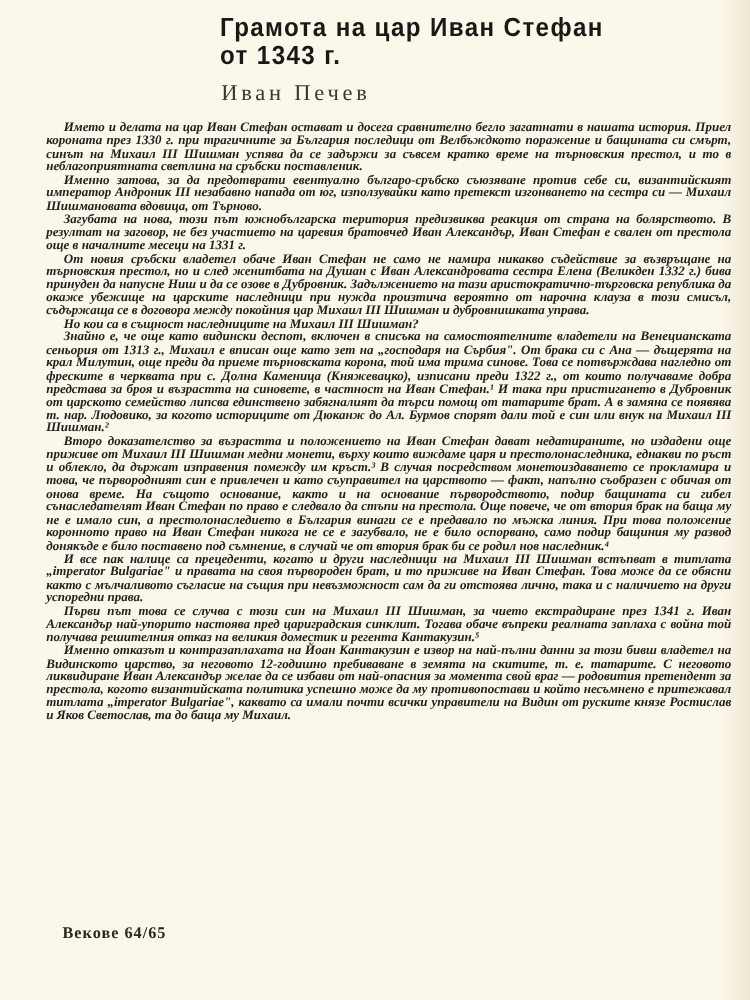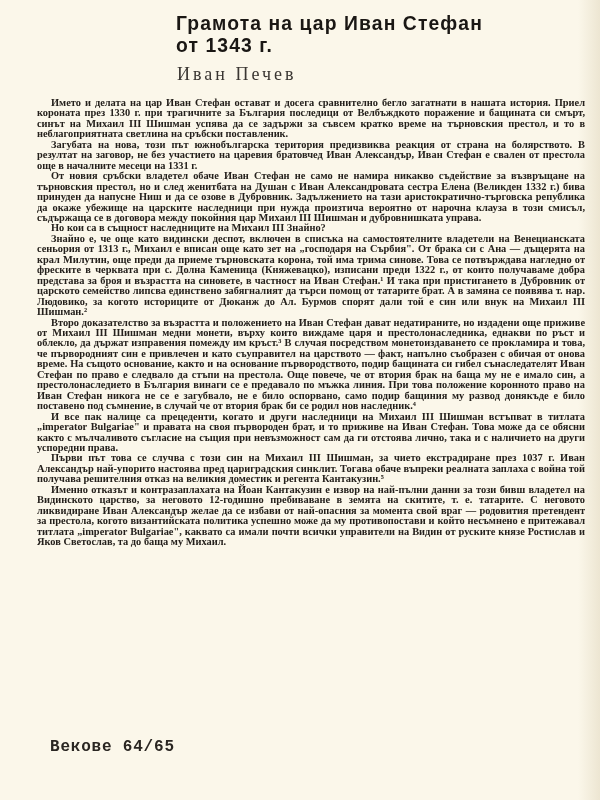--- a/index.html
+++ b/index.html
@@ -24,43 +24,44 @@
   .title div { white-space: nowrap; }
   .author {
     position: absolute; left: 177px; top: 64px;
     font-size: 18px; letter-spacing: 3px; color: #3a3632;
   }
   .body-text {
     position: absolute; left: 37px; top: 98px; width: 548px;
     font-size: 10.4px; line-height: 10.45px; font-weight: bold;
     text-align: justify; color: #24201c;
   }
-  .body-text p { margin: 0; text-indent: 14px; }
+  .body-text p { margin: 0; text-indent: 14px; font-style: italic; }
   .footer {
     position: absolute; left: 50px; top: 738px;
-    font-size: 16px; font-weight: bold; letter-spacing: 0.8px; color: #2a2622; font-family: Liberation Mono, monospace;
+    font-size: 13px; font-weight: bold; letter-spacing: 0.8px; color: #2a2622;
   }
 </style>
 </head>
 <body>
 
 <div class="page-shade"></div>
 
 <div class="title">
   <div>Грамота на цар Иван Стефан</div>
   <div>от 1343 г.</div>
 </div>
 
 <div class="author">Иван Печев</div>
 
 <div class="body-text">
   <p>Името и делата на цар Иван Стефан остават и досега сравнително бегло загатнати в нашата история. Приел короната през 1330 г. при трагичните за България последици от Велбъждкото поражение и бащината си смърт, синът на Михаил III Шишман успява да се задържи за съвсем кратко време на търновския престол, и то в неблагоприятната светлина на сръбски поставленик.</p>
+  <p>Именно затова, за да предотврати евентуално българо-сръбско съюзяване против себе си, византийският император Андроник III незабавно напада от юг, използувайки като претекст изгонването на сестра си — Михаил Шишмановата вдовица, от Търново.</p>
   <p>Загубата на нова, този път южнобългарска територия предизвиква реакция от страна на болярството. В резултат на заговор, не без участието на царевия братовчед Иван Александър, Иван Стефан е свален от престола още в началните месеци на 1331 г.</p>
   <p>От новия сръбски владетел обаче Иван Стефан не само не намира никакво съдействие за възвръщане на търновския престол, но и след женитбата на Душан с Иван Александровата сестра Елена (Великден 1332 г.) бива принуден да напусне Ниш и да се озове в Дубровник. Задължението на тази аристократично-търговска република да окаже убежище на царските наследници при нужда произтича вероятно от нарочна клауза в този смисъл, съдържаща се в договора между покойния цар Михаил III Шишман и дубровнишката управа.</p>
-  <p>Но кои са в същност наследниците на Михаил III Знайно?</p>
+  <p>Но кои са в същност наследниците на Михаил III Шишман?</p>
   <p>Знайно е, че още като видински деспот, включен в списъка на самостоятелните владетели на Венецианската сеньория от 1313 г., Михаил е вписан още като зет на „господаря на Сърбия". От брака си с Ана — дъщерята на крал Милутин, още преди да приеме търновската корона, той има трима синове. Това се потвърждава нагледно от фреските в черквата при с. Долна Каменица (Княжевацко), изписани преди 1322 г., от които получаваме добра представа за броя и възрастта на синовете, в частност на Иван Стефан.¹ И така при пристигането в Дубровник от царското семейство липсва единствено забягналият да търси помощ от татарите брат. А в замяна се появява т. нар. Людовико, за когото историците от Дюканж до Ал. Бурмов спорят дали той е син или внук на Михаил III Шишман.²</p>
   <p>Второ доказателство за възрастта и положението на Иван Стефан дават недатираните, но издадени още приживе от Михаил III Шишман медни монети, върху които виждаме царя и престолонаследника, еднакви по ръст и облекло, да държат изправения помежду им кръст.³ В случая посредством монетоиздаването се прокламира и това, че първородният син е привлечен и като съуправител на царството — факт, напълно съобразен с обичая от онова време. На същото основание, както и на основание първородството, подир бащината си гибел сънаследателят Иван Стефан по право е следвало да стъпи на престола. Още повече, че от втория брак на баща му не е имало син, а престолонаследието в България винаги се е предавало по мъжка линия. При това положение коронното право на Иван Стефан никога не се е загубвало, не е било оспорвано, само подир бащиния му развод донякъде е било поставено под съмнение, в случай че от втория брак би се родил нов наследник.⁴</p>
   <p>И все пак налице са прецеденти, когато и други наследници на Михаил III Шишман встъпват в титлата „imperator Bulgariae" и правата на своя първороден брат, и то приживе на Иван Стефан. Това може да се обясни както с мълчаливото съгласие на същия при невъзможност сам да ги отстоява лично, така и с наличието на други успоредни права.</p>
-  <p>Първи път това се случва с този син на Михаил III Шишман, за чието екстрадиране през 1037 г. Иван Александър най-упорито настоява пред цариградския синклит. Тогава обаче въпреки реалната заплаха с война той получава решителния отказ на великия доместик и регента Кантакузин.⁵</p>
+  <p>Първи път това се случва с този син на Михаил III Шишман, за чието екстрадиране през 1341 г. Иван Александър най-упорито настоява пред цариградския синклит. Тогава обаче въпреки реалната заплаха с война той получава решителния отказ на великия доместик и регента Кантакузин.⁵</p>
   <p>Именно отказът и контразаплахата на Йоан Кантакузин е извор на най-пълни данни за този бивш владетел на Видинското царство, за неговото 12-годишно пребиваване в земята на скитите, т. е. татарите. С неговото ликвидиране Иван Александър желае да се избави от най-опасния за момента свой враг — родовития претендент за престола, когото византийската политика успешно може да му противопостави и който несъмнено е притежавал титлата „imperator Bulgariae", каквато са имали почти всички управители на Видин от руските князе Ростислав и Яков Светослав, та до баща му Михаил.</p>
 </div>
 
 <div class="footer">Векове 64/65</div>
 
 </body></html>

